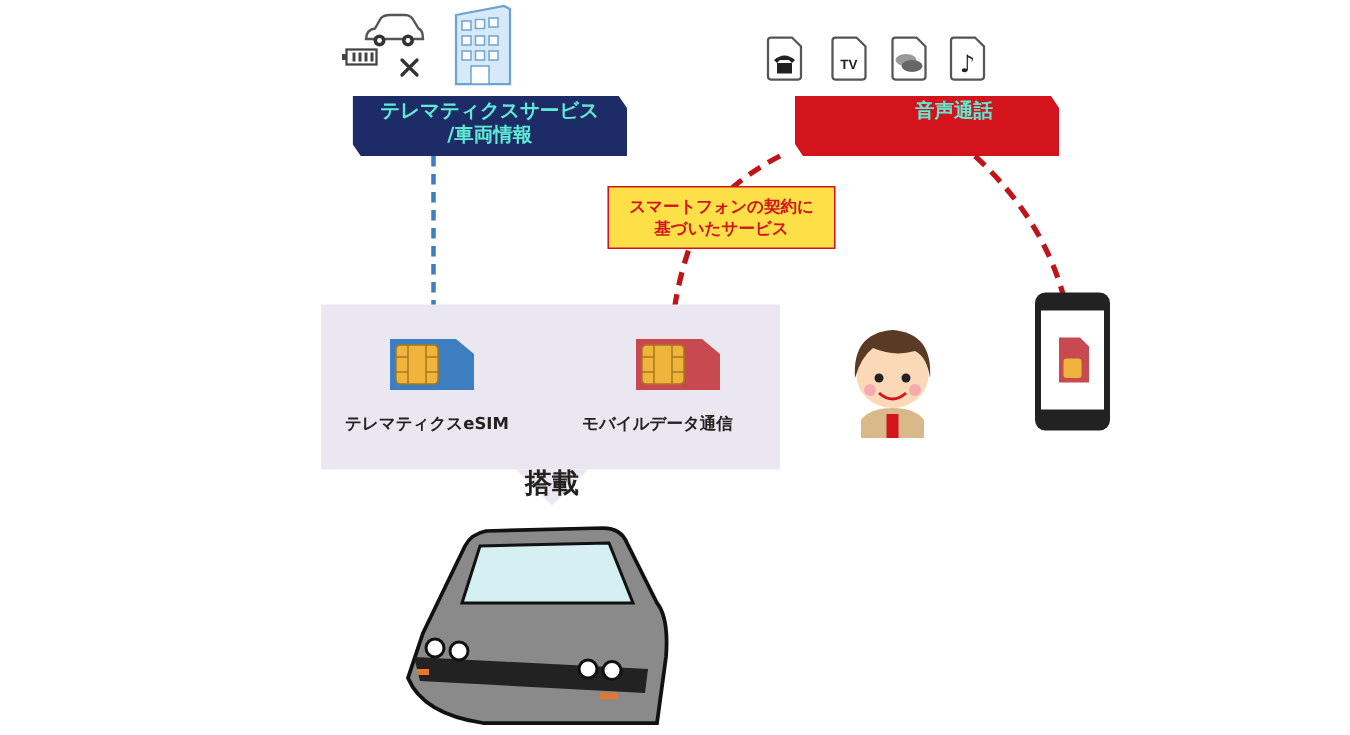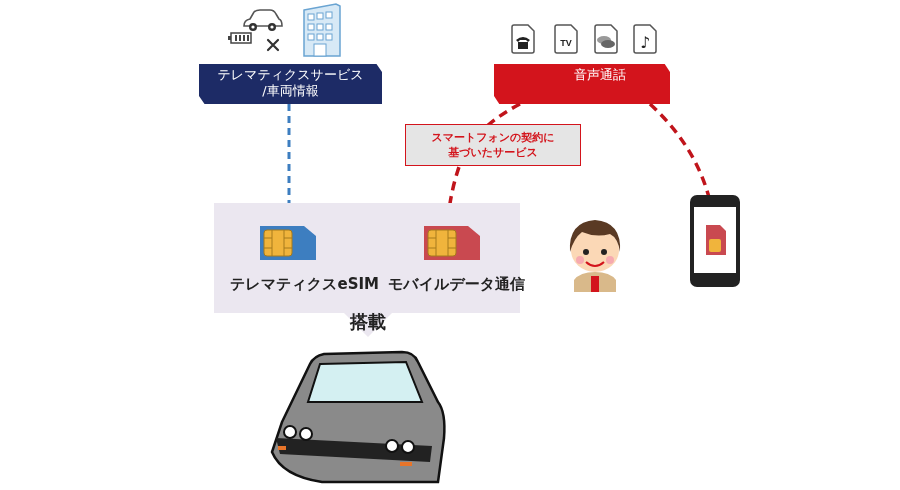--- a/index.html
+++ b/index.html
@@ -1,30 +1,30 @@
 <!DOCTYPE html>
 <html><head>
 <meta charset="utf-8">
 <style>
   html, body { margin:0; padding:0; }
   body { width:900px; height:490px; background:#ffffff; position:relative; overflow:hidden;
          font-family:"DejaVu Sans", sans-serif; }
-  .label-box { position:absolute; color:#ffffff; font-weight:normal; font-size:13px; line-height:16px;
-               text-align:center; padding-top:3px; box-sizing:border-box; }
+  .label-box { position:absolute; color:#5eead4; font-weight:bold; font-size:13px; line-height:16px;
+               text-align:center; padding-top:3px; box-sizing:border-box;margin-left:36px; }
   .label-navy { left:199px; top:64px; width:183px; height:40px; background:#1d2b66;
                 clip-path: polygon(0 0, 97% 0, 100% 20%, 100% 100%, 3% 100%, 0 80%); }
   .label-red  { left:494px; top:64px; width:176px; height:40px; background:#d3141c;
                 clip-path: polygon(0 0, 97% 0, 100% 20%, 100% 100%, 3% 100%, 0 80%); padding-left: 36px; }
-  .callout { position:absolute; left:405px; top:124px; width:176px; height:42px; border:1.5px solid #d3141c;
-             background:#e5e5e5; color:#d3141c; font-weight:bold; font-size:11px; line-height:15px;
+  .callout { position:absolute; left:405px; top:124px; width:152px; height:42px; border:1.5px solid #d3141c;
+             background:#fde047; color:#d3141c; font-weight:bold; font-size:11px; line-height:15px;
              text-align:center; box-sizing:border-box; padding-top:5px; }
   .panel { position:absolute; left:214px; top:203px; width:306px; height:110px; background:#ebe7f0; }
   .panel-tip { position:absolute; left:344px; top:313px; width:0; height:0;
                border-left:24px solid transparent; border-right:24px solid transparent; border-top:24px solid #ebe7f0; }
-  .sim-label { position:absolute; font-size:15px; font-weight:bold; color:#222; }
+  .sim-label { position:absolute; font-size:11px; font-weight:bold; color:#222; }
   .mount { position:absolute; left:350px; top:310px; font-size:18px; font-weight:bold; color:#222; }
   svg { position:absolute; overflow:visible; }
 </style>
 </head>
 <body>
 
 <svg style="left:240px;top:8px" width="44" height="26" viewBox="0 0 44 26">
   <path d="M4 18 Q4 12 10 11 L14 4 Q16 2 20 2 L30 2 Q34 2 36 6 L39 11 Q42 12 42 18 Z" fill="#fff" stroke="#555" stroke-width="1.6"></path>
   <circle cx="13" cy="19" r="4" fill="#333"></circle>
     <circle cx="13" cy="19" r="1.6" fill="#fff"></circle>

